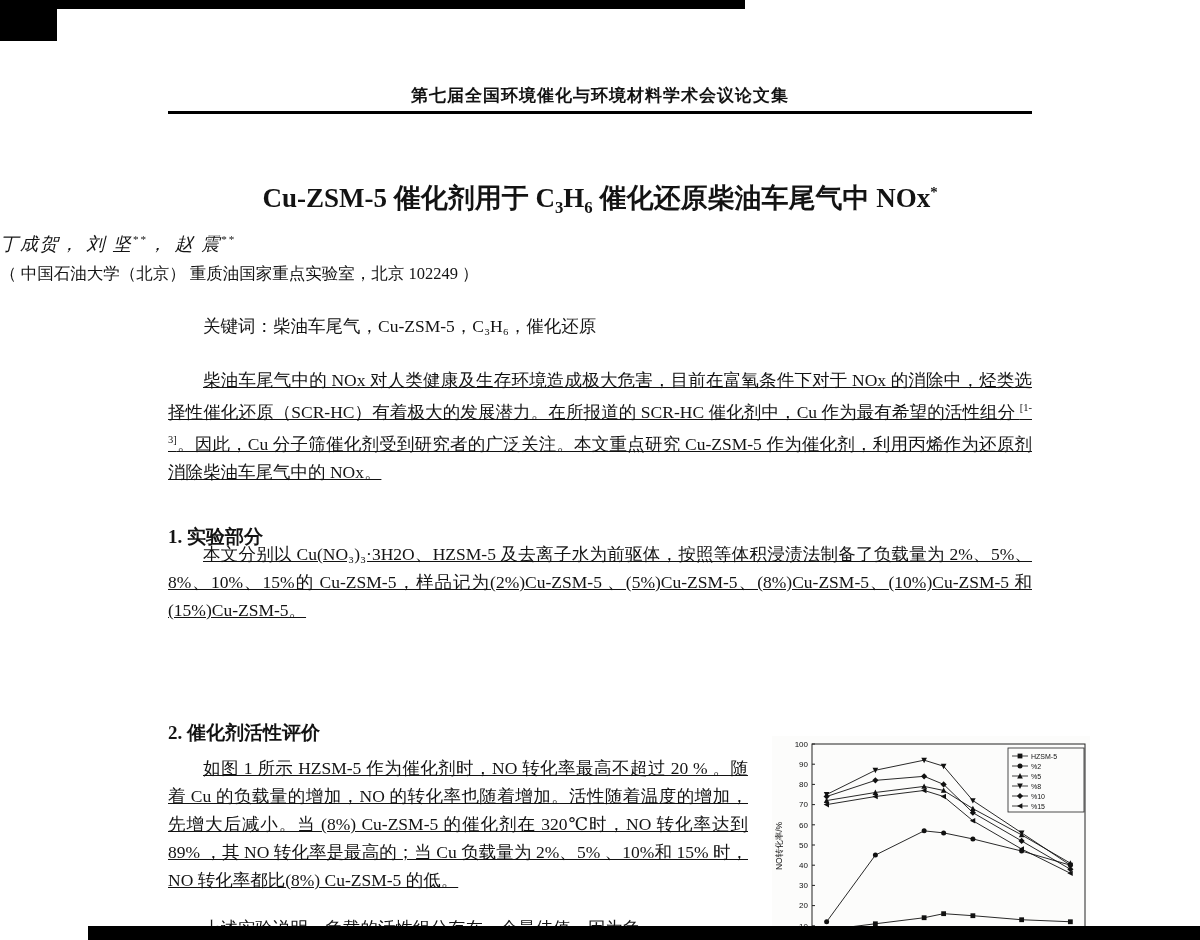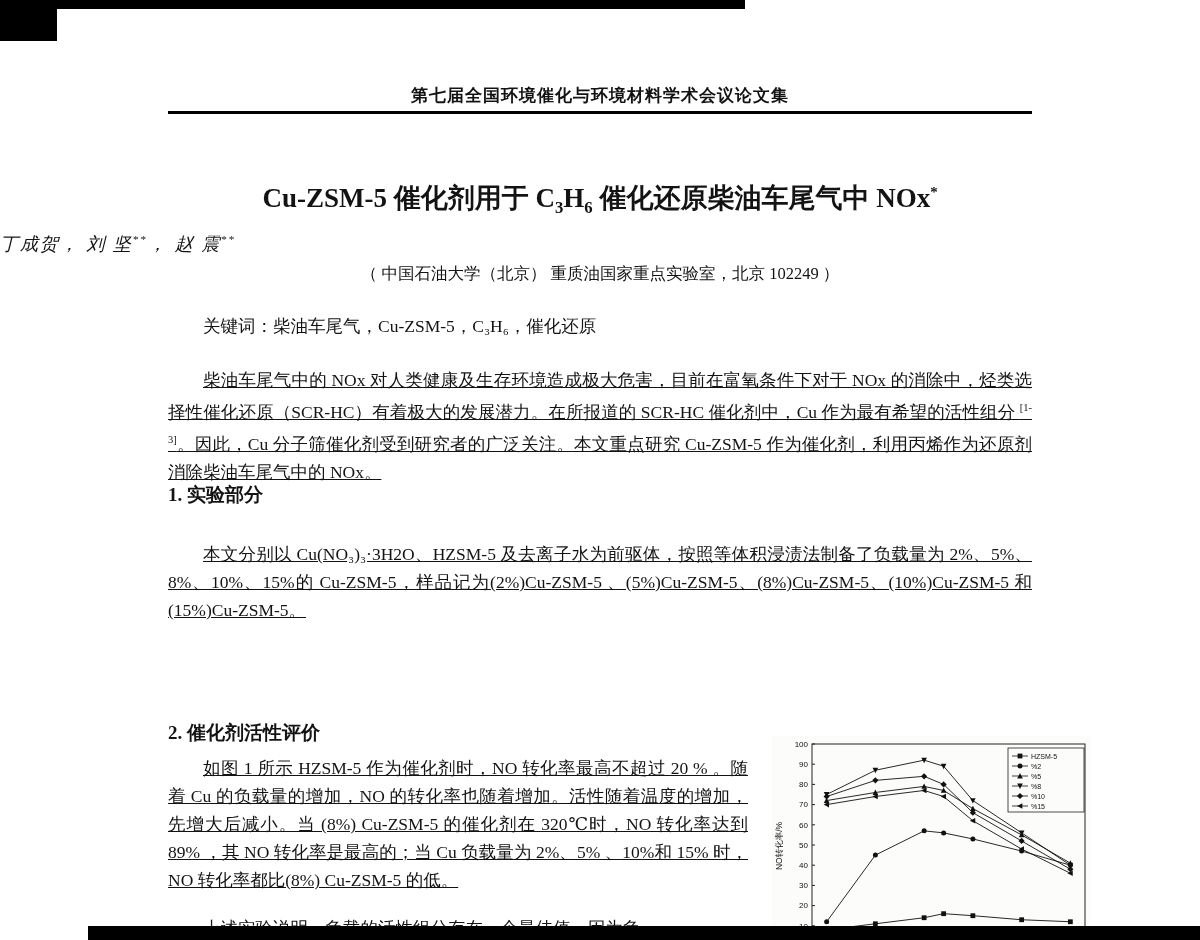--- a/index.html
+++ b/index.html
@@ -31,21 +31,21 @@
   .title sup{font-size:55%;}
 
   .authors{
     position:absolute;left:0;top:232px;width:1200px;
     text-align:left;font-size:18px;font-style:italic;letter-spacing:2px;
   }
   .authors sup{font-size:62%;font-style:normal;}
 
   .affil{
     position:absolute;left:0;top:263px;width:1200px;
-    text-align:center;font-size:16.5px;
+    text-align:left;font-size:16.5px;
   }
 
   .keywords{
     position:absolute;left:168px;top:314px;width:864px;
     font-size:17.5px;text-indent:2em;
   }
   .keywords .kw-label{font-weight:normal;}
 
   .para{
     position:absolute;margin:0;
@@ -54,21 +54,21 @@
   .p-intro{left:168px;top:366px;width:864px;}
   .p-s1a{left:168px;top:540px;width:864px;}
   .p-s1b{left:168px;top:620px;width:864px;}
   .p-s2a{left:168px;top:754px;width:580px;}
   .p-partial{left:168px;top:914px;width:580px;}
 
   .sec-h{
     position:absolute;margin:0;
     font-size:19px;font-weight:bold;
   }
-  .h-s1{left:168px;top:482px;}
+  .h-s1{left:168px;top:524px;}
   .h-s2{left:168px;top:720px;}
 
   sup.ref{font-size:60%;}
 
   .chart{
     position:absolute;left:772px;top:736px;width:318px;height:204px;
     overflow:hidden;background:#fcfcfb;
   }
   .chart svg{display:block;}
   .chart text{font-family:"Liberation Sans","DejaVu Sans",sans-serif;}

